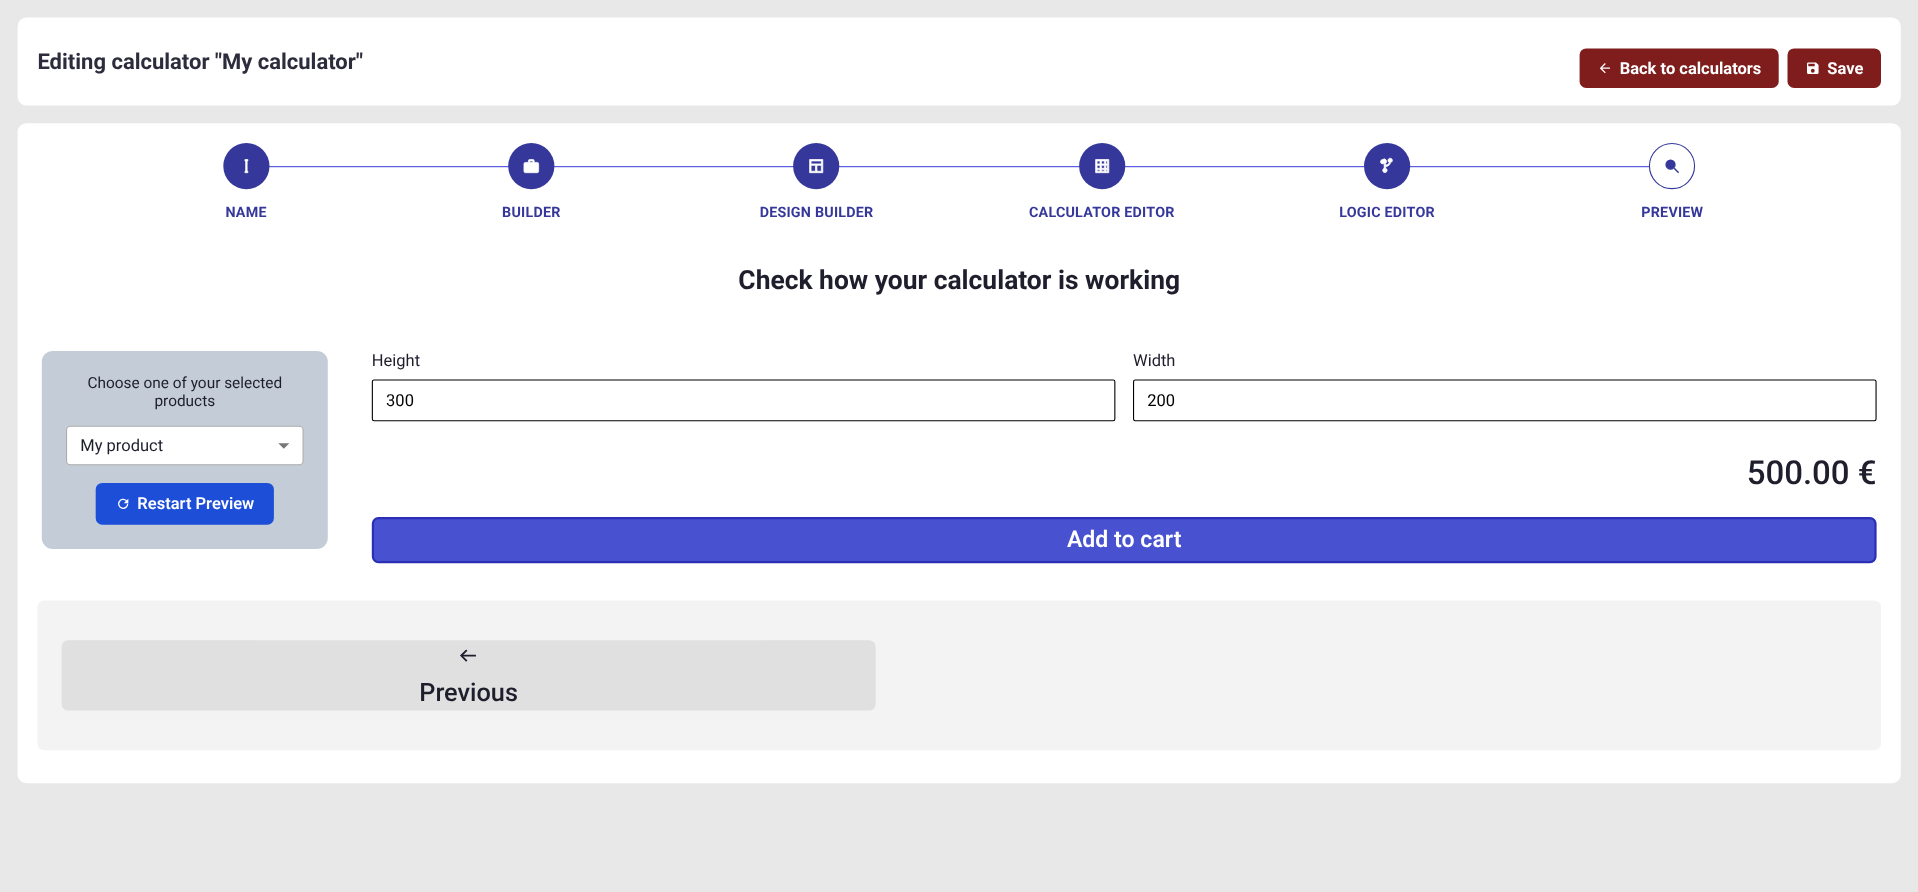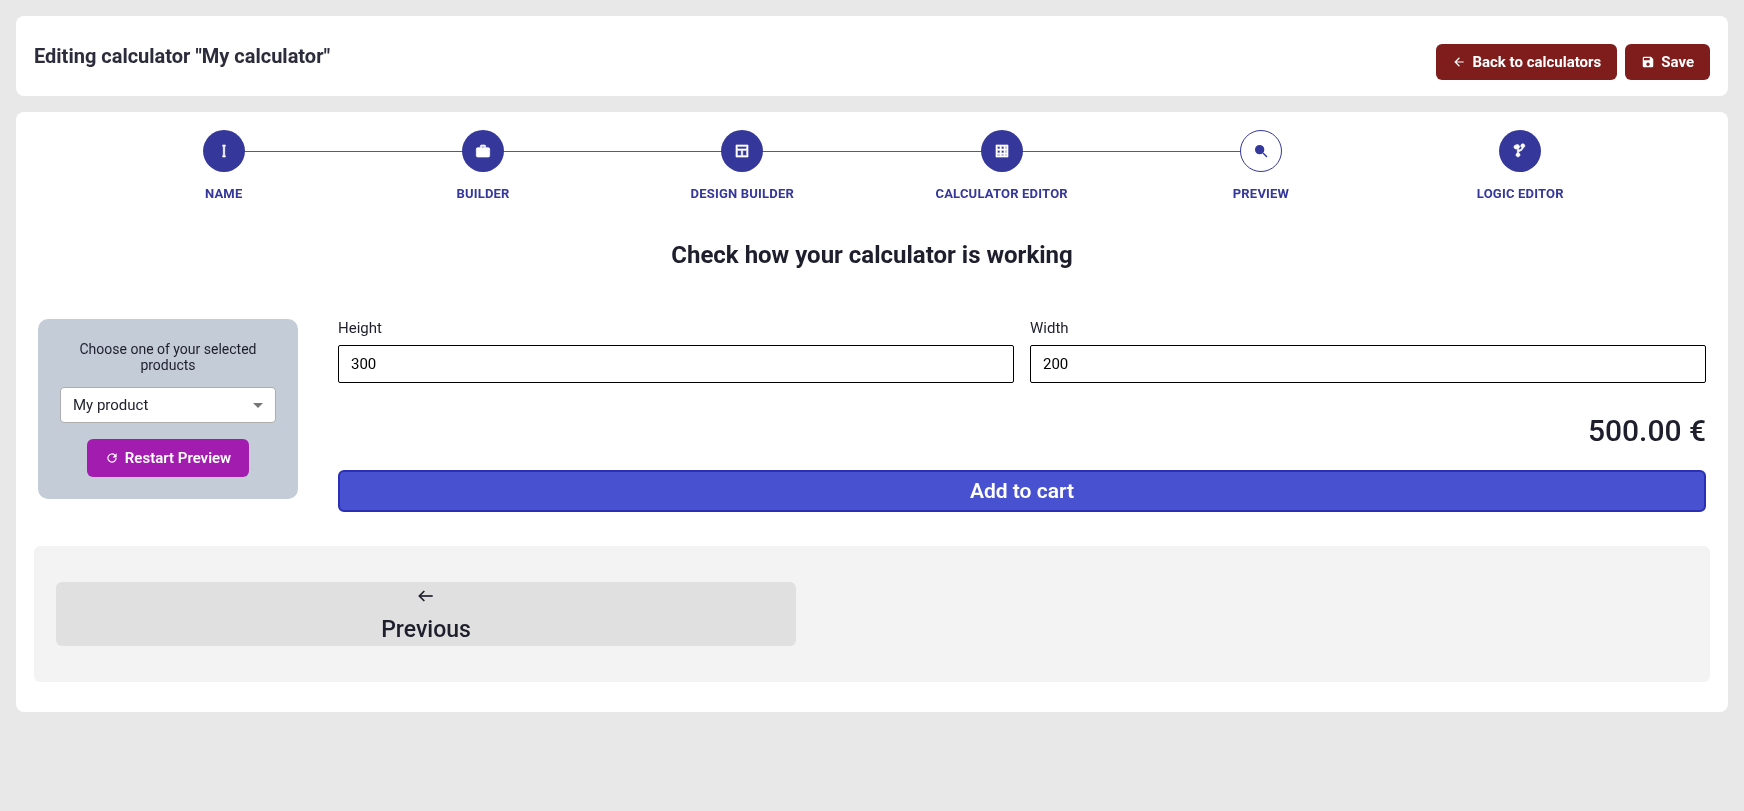--- a/index.html
+++ b/index.html
@@ -167,21 +167,21 @@
     font-size: 15px;
   }
   .select-caret {
     width: 0;
     height: 0;
     border-left: 5px solid transparent;
     border-right: 5px solid transparent;
     border-top: 5px solid #777;
   }
   .btn-restart {
-    background: #a21caf;
+    background: #1d4ed8;
     color: #fff;
     border: none;
     border-radius: 6px;
     padding: 10px 18px;
     font-size: 15px;
     font-weight: 600;
     display: inline-flex;
     align-items: center;
     gap: 6px;
     cursor: pointer;
@@ -314,36 +314,36 @@
     <div class="step">
       <div class="step-line"></div>
       <div class="step-circle filled">
         <svg viewBox="0 0 24 24">
             <path d="M3 3h18v18H3V3zm2 2v4h4V5H5zm6 0v4h4V5h-4zm6 0v4h2V5h-2zM5 11v4h4v-4H5zm6 0v4h4v-4h-4zm6 0v4h2v-4h-2zM5 17v2h4v-2H5zm6 0v2h4v-2h-4zm6 0v2h2v-2h-2z"></path>
           </svg>
       </div>
       <div class="step-label">CALCULATOR EDITOR</div>
     </div>
     <div class="step">
+      <div class="step-line"></div>
+      <div class="step-circle filled">
+        <svg viewBox="0 0 24 24">
+            <path d="M6 3a3 3 0 1 0 2 5.24V15a3 3 0 1 0 2 0v-2.1c1.5-.4 3.6-1.1 5-2.5.9-.9 1.4-2 1.7-3.2A3 3 0 1 0 15 7c-.2.7-.5 1.3-1 1.8-1 1-2.7 1.6-4 1.9V8.24A3 3 0 0 0 6 3z"></path>
+          </svg>
+      </div>
+      <div class="step-label">LOGIC EDITOR</div>
+    </div>
+    <div class="step">
       <div class="step-circle outlined">
         <svg viewBox="0 0 24 24" fill="none" stroke-width="2">
             <circle cx="10" cy="10" r="6"></circle>
             <line x1="15" y1="15" x2="21" y2="21"></line>
           </svg>
       </div>
       <div class="step-label">PREVIEW</div>
-    </div>
-    <div class="step">
-      <div class="step-line"></div>
-      <div class="step-circle filled">
-        <svg viewBox="0 0 24 24">
-            <path d="M6 3a3 3 0 1 0 2 5.24V15a3 3 0 1 0 2 0v-2.1c1.5-.4 3.6-1.1 5-2.5.9-.9 1.4-2 1.7-3.2A3 3 0 1 0 15 7c-.2.7-.5 1.3-1 1.8-1 1-2.7 1.6-4 1.9V8.24A3 3 0 0 0 6 3z"></path>
-          </svg>
-      </div>
-      <div class="step-label">LOGIC EDITOR</div>
     </div>
   </div>
 
   <h2 class="section-heading">Check how your calculator is working</h2>
 
   <div class="preview-area">
 
     <div class="sidebar-panel">
       <div class="sidebar-panel-label">Choose one of your selected products</div>
       <div class="select-wrap">

